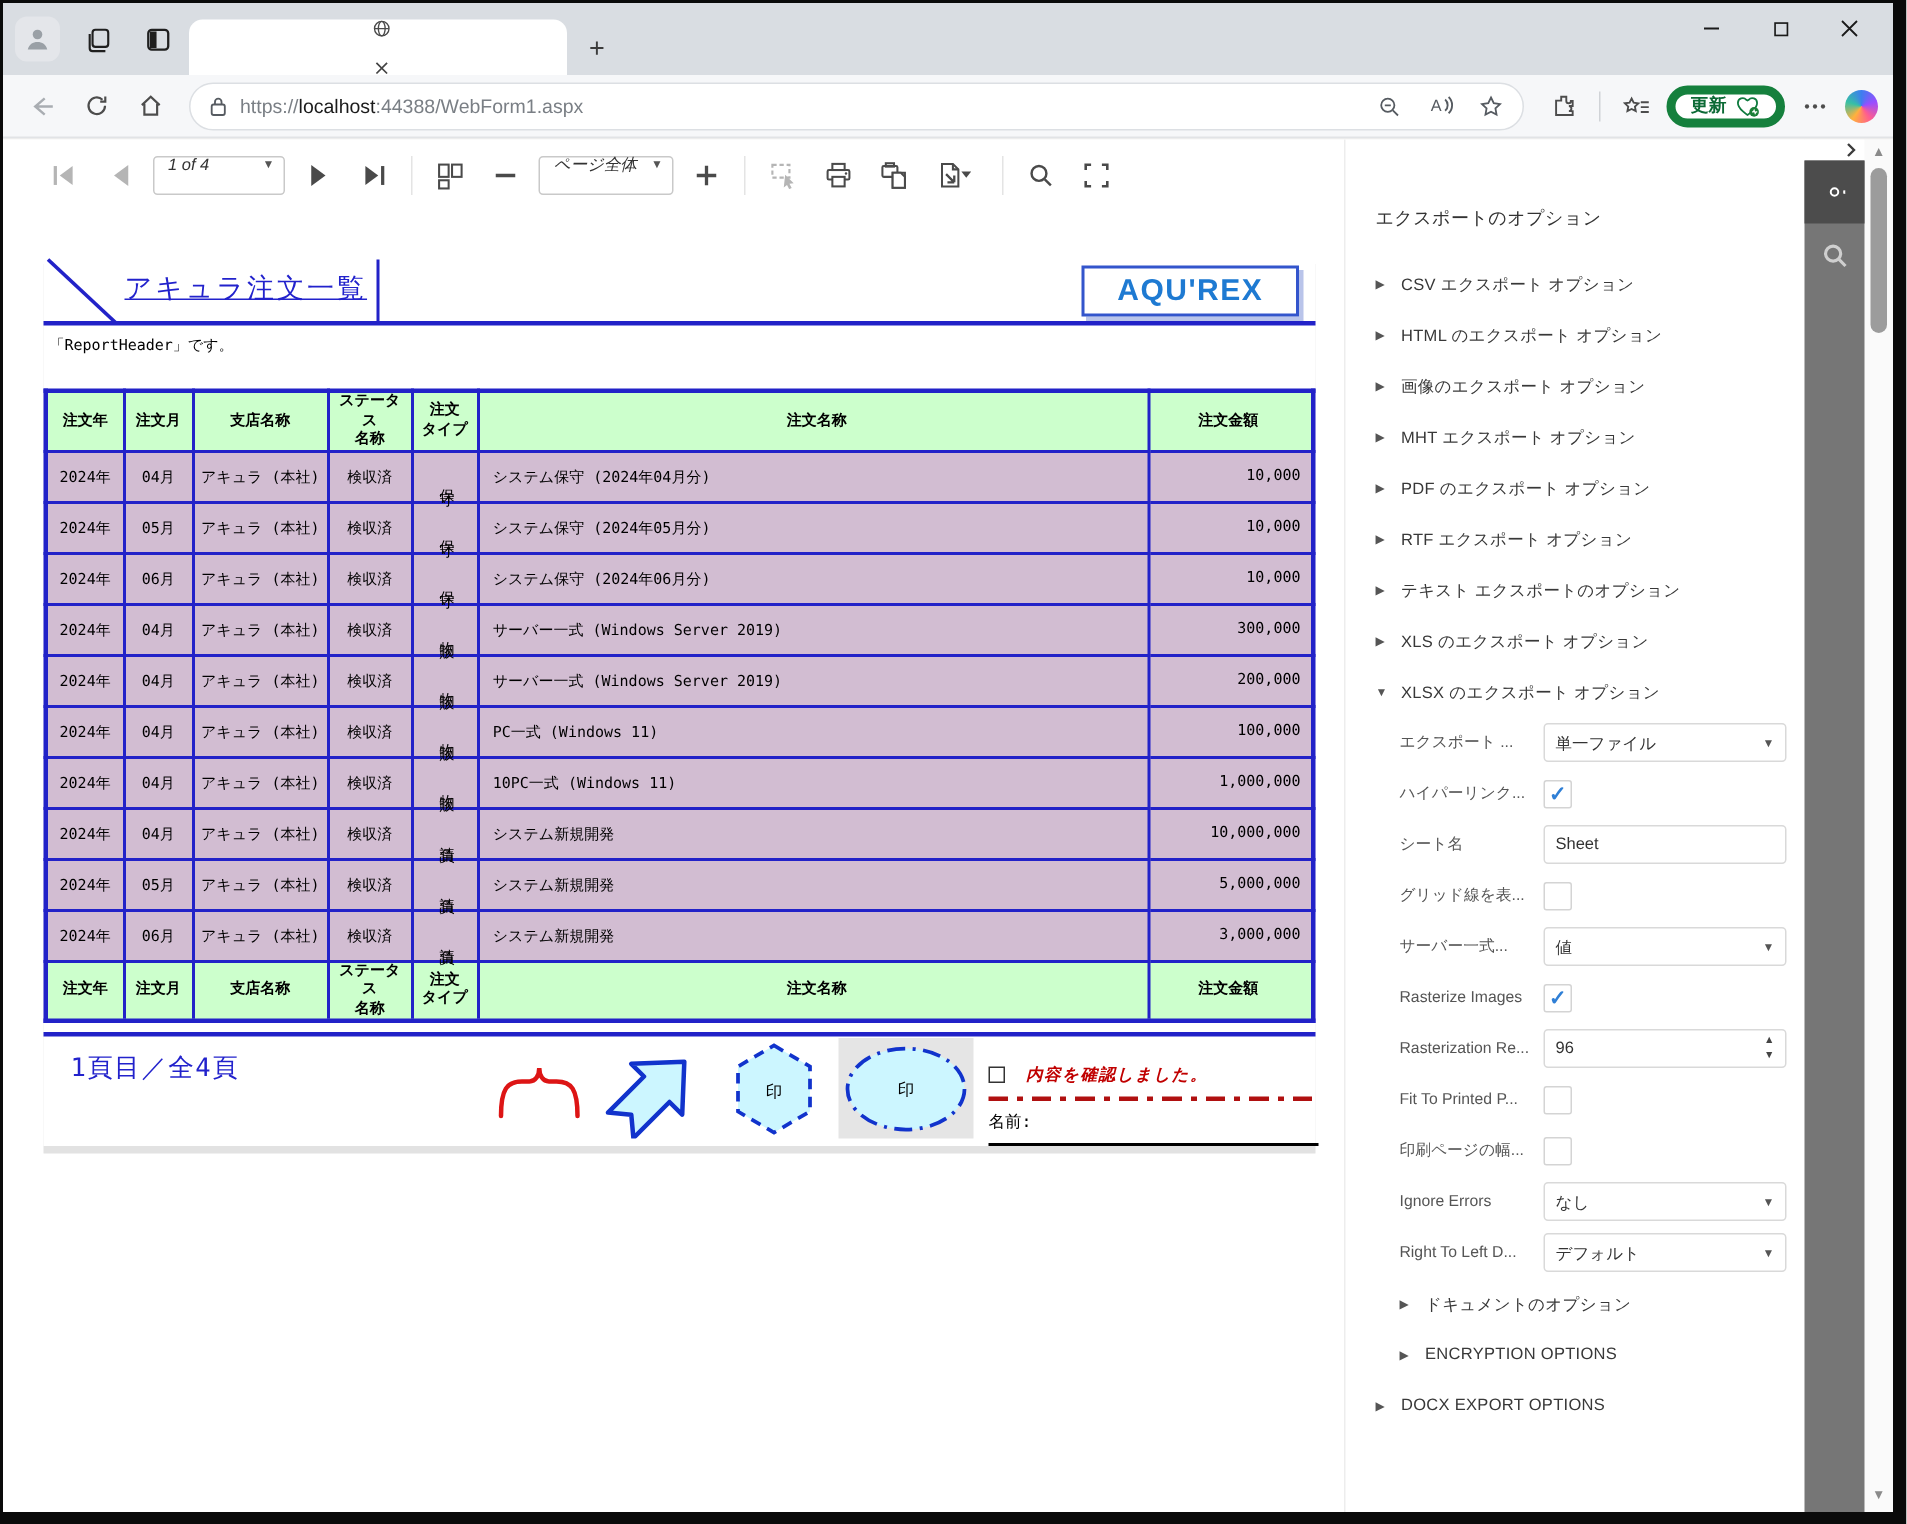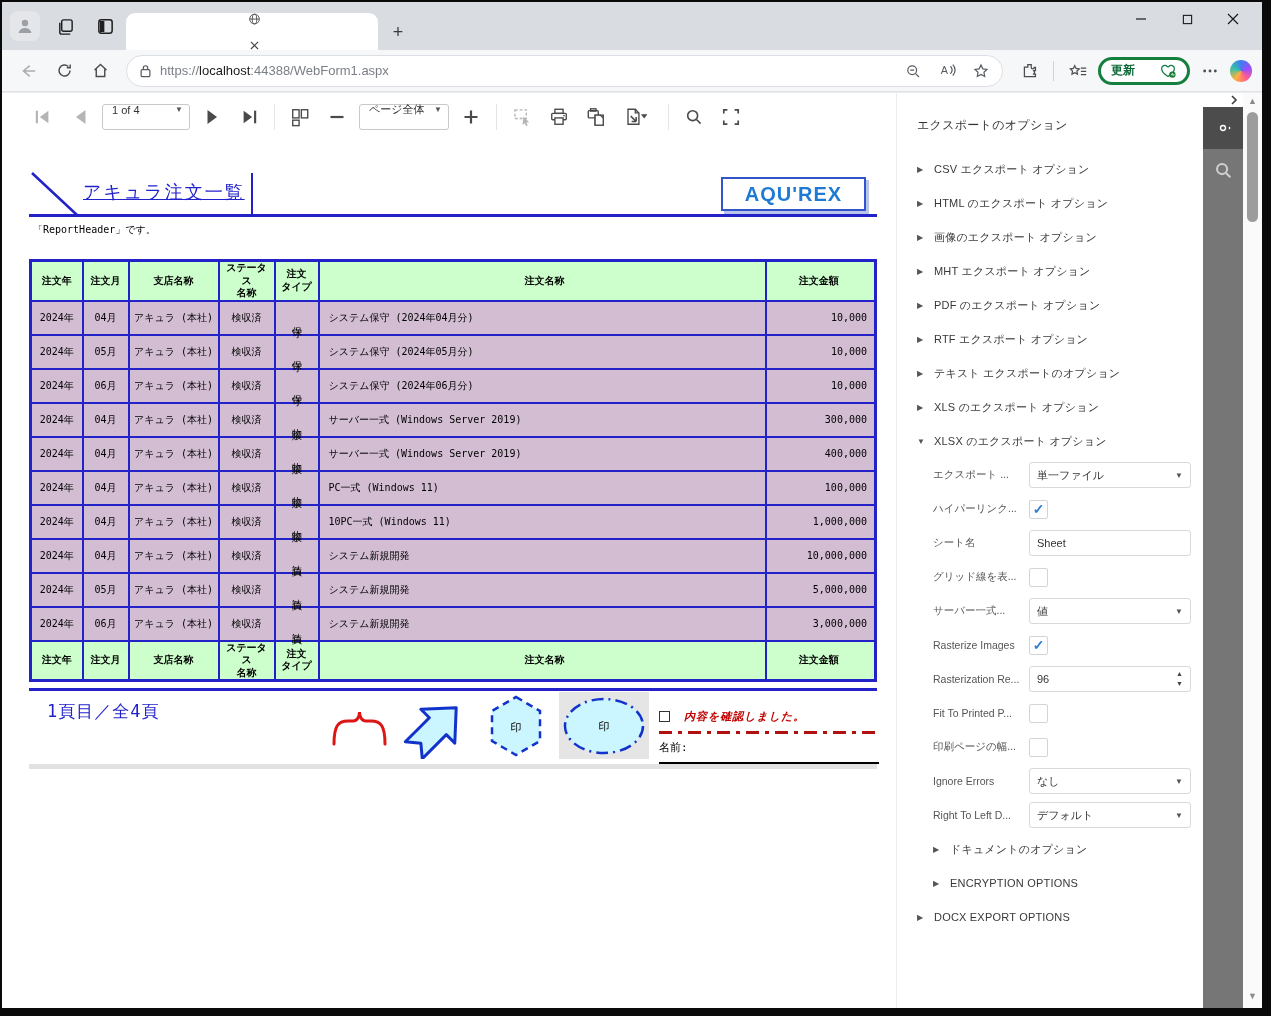--- a/index.html
+++ b/index.html
@@ -22,32 +22,32 @@
   .win-btn { width:46px; height:34px; display:flex; align-items:center; justify-content:center; color:#1a1a1a; }
 
   .navbar { height:42px; background:#f6f7f9; border-bottom:1px solid #e1e3e6; display:flex; align-items:center; padding:0 10px; gap:4px; flex:none; }
   .nav-icon { width:32px; height:32px; display:flex; align-items:center; justify-content:center; border-radius:6px; color:#4d4d4d; }
   .nav-icon.disabled { color:#a9adb2; }
   .addressbar { flex:1; height:32px; background:#fff; border:1px solid #dcdfe3; border-radius:16px; display:flex; align-items:center; padding:0 8px 0 12px; gap:8px; margin:0 6px; }
   .url { flex:1; font-size:13px; color:#7a7f85; white-space:nowrap; overflow:hidden; }
   .url .host { color:#1b1b1b; }
   .ab-icon { width:26px; height:26px; display:flex; align-items:center; justify-content:center; color:#565b61; }
   .nav-divider { width:1px; height:20px; background:#d0d3d7; margin:0 4px; }
-  .update-pill { height:28px; border:3px solid #15803d; border-radius:14px; background:#fff; display:flex; align-items:center; gap:24px; padding:0 10px; }
+  .update-pill { height:28px; border:6px solid #15803d; border-radius:14px; background:#fff; display:flex; align-items:center; gap:5px; padding:0 10px; }
   .update-pill span { color:#0c6a36; font-size:12px; font-weight:bold; }
   .copilot { width:22px; height:22px; border-radius:50%; background:conic-gradient(#3e7df0,#9a4dff,#ff5d8f,#ffb13d,#37c0a5,#3e7df0); }
 
   
   .content { flex:1; display:flex; min-height:0; border-top:1px solid #ececec; }
   .viewer { width:894px; flex:none; background:#fff; position:relative; overflow:hidden; }
 
   .vtoolbar { height:48px; display:flex; align-items:center; padding-left:26px; gap:7px; }
   .ticon { width:30px; height:28px; display:flex; align-items:center; justify-content:center; color:#4a4a4a; }
   .ticon.disabled { color:#b5b5b5; }
-  .combo { height:26px; border:1px solid #c9c9c9; border-radius:3px; background:#fff; display:flex; align-items:center; padding:0 6px 15px 9px; font-size:11px; color:#333; gap:6px; }
+  .combo { height:26px; border:1px solid #c9c9c9; border-radius:3px; background:#fff; display:flex; align-items:center; padding:0 6px 15px 9px; font-size:11px; color:#333; gap:6px;font-style:italic; }
   .combo .caret { color:#555; font-size:8px; }
   .tb-sep { width:1px; height:26px; background:#e4e4e4; margin:0 3px; }
 
   
   .page { margin:30px 0 0 27px; width:848px; font-family:"DejaVu Sans Mono", monospace; box-shadow:0 5px 0 #e2e2e2; background:#fff; padding-bottom:2px; }
   .rheader { position:relative; height:46px; border-bottom:3px solid #2222c8; }
   .diag { position:absolute; left:2px; top:1px; }
   .rtitle { position:absolute; left:54px; top:9px; font-size:18px; color:#2222cc; text-decoration:underline; letter-spacing:2px; }
   .hdr-vline { position:absolute; left:222px; top:2px; width:2px; height:41px; background:#2222c8; }
   .barcode-box { position:absolute; left:530px; top:3px; width:150px; height:40px; border:2px dashed #2233cc; background:#fff; padding:3px 5px 10px; }
@@ -79,21 +79,21 @@
   .stamp-char { font-size:11px; fill:#000; }
   .confirm { position:absolute; left:630px; top:18px; width:220px; }
   .confirm-row { display:flex; align-items:center; gap:14px; }
   .cbox { width:11px; height:11px; border:1.5px solid #333; background:#fff; flex:none; }
   .confirm-text { font-size:11px; font-style:italic; color:#c00000; font-weight:bold; letter-spacing:1px; }
   .dashdot { height:3px; margin-top:7px; background:repeating-linear-gradient(90deg,#b01010 0 13px,transparent 13px 19px,#b01010 19px 23px,transparent 23px 29px); }
   .name-label { font-size:11px; color:#000; margin-top:6px; }
   .name-line { height:2px; background:#000; margin-top:7px; }
 
   
-  .sidebar { width:307px; flex:none; background:#fff; border-left:1px solid #ededed; padding:24px 0 0 20px; font-size:11px; color:#3c3c3c; overflow:hidden; }
+  .sidebar { width:307px; flex:none; background:#fff; border-left:1px solid #ededed; padding:44px 0 0 20px; font-size:11px; color:#3c3c3c; overflow:hidden; }
   .sb-title { font-size:12px; color:#333; margin-bottom:18px; letter-spacing:.3px; }
   .sb-section { display:flex; align-items:center; gap:9px; height:34px; cursor:pointer; }
   .sb-section .tri { font-size:8px; color:#555; width:8px; }
   .sb-section .lbl { font-size:11px; color:#383838; letter-spacing:.2px; }
   .sb-fields { padding-left:16px; }
   .sb-row { display:flex; align-items:center; height:34px; }
   .sb-label { width:96px; flex:none; color:#555; font-size:10.5px; overflow:hidden; white-space:nowrap; }
   .sb-select, .sb-input { width:162px; height:26px; border:1px solid #d9d9d9; border-radius:3px; background:#fff; display:flex; align-items:center; padding:0 7px; font-size:11px; color:#333; }
   .sb-select { justify-content:space-between; }
   .sb-select .caret { color:#555; font-size:8px; }
@@ -405,21 +405,21 @@
                 <td class="c-name">サーバー一式 (Windows Server 2019)</td>
                 <td class="c-amt">300,000</td>
               </tr>
               <tr class="drow">
                 <td class="c-year">2024年</td>
                 <td class="c-month">04月</td>
                 <td class="c-branch">アキュラ (本社)</td>
                 <td class="c-status">検収済</td>
                 <td class="c-type"><span>物販</span></td>
                 <td class="c-name">サーバー一式 (Windows Server 2019)</td>
-                <td class="c-amt">400,000</td>
+                <td class="c-amt">200,000</td>
               </tr>
               <tr class="drow">
                 <td class="c-year">2024年</td>
                 <td class="c-month">04月</td>
                 <td class="c-branch">アキュラ (本社)</td>
                 <td class="c-status">検収済</td>
                 <td class="c-type"><span>物販</span></td>
                 <td class="c-name">PC一式 (Windows 11)</td>
                 <td class="c-amt">100,000</td>
               </tr>

